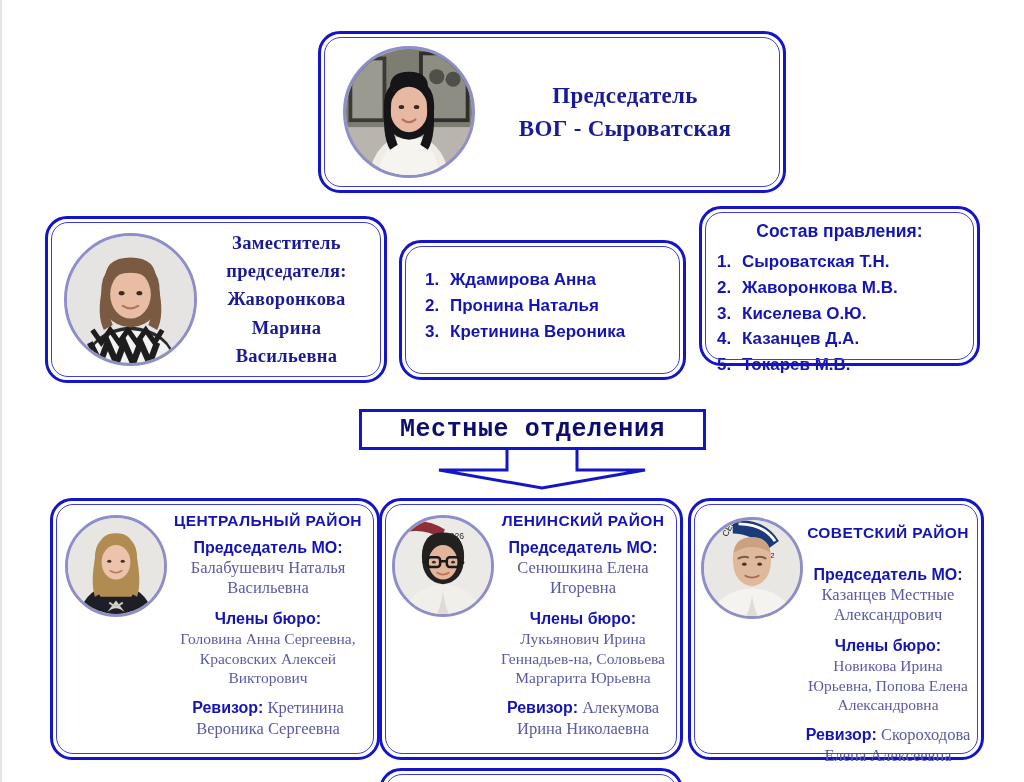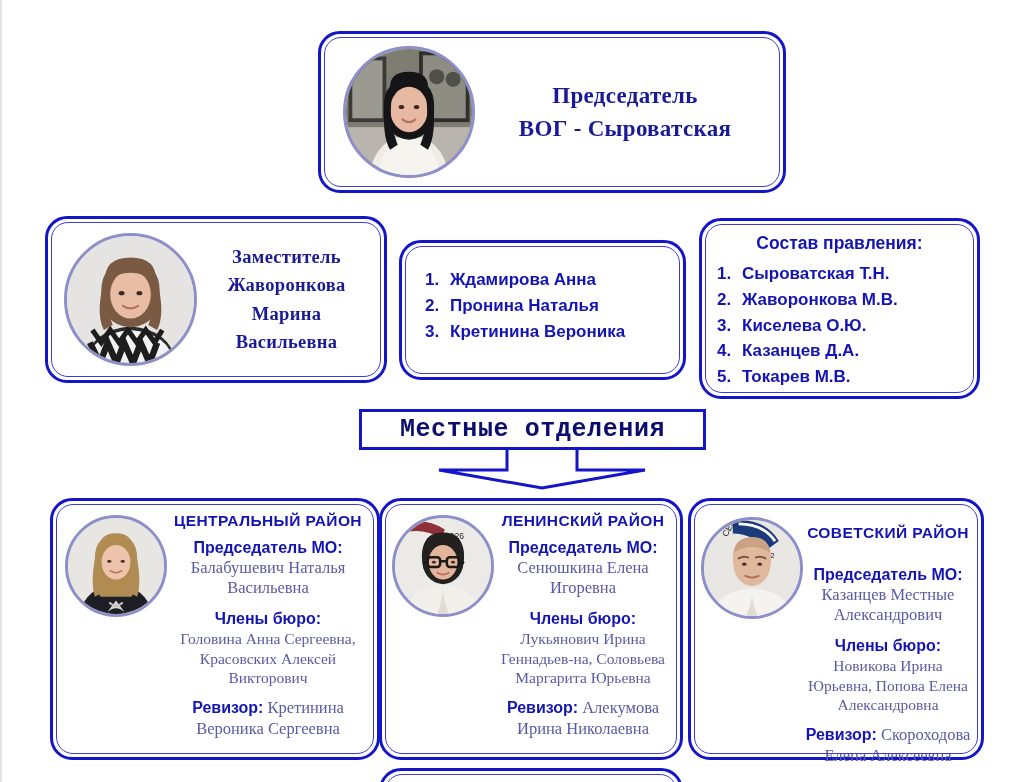--- a/index.html
+++ b/index.html
@@ -200,38 +200,39 @@
         <path d="M30 36 q20 -14 40 0 q1 -19 -20 -19 q-21 0 -20 19 z" fill="#7a5a42"></path>
         <path d="M28 40 q-5 22 1 34 l7 -4 q-6 -14 -4 -30 z" fill="#7a5a42"></path>
         <path d="M72 40 q5 22 -1 34 l-7 -4 q6 -14 4 -30 z" fill="#7a5a42"></path>
         <ellipse cx="43" cy="45" rx="2.3" ry="1.7" fill="#3a2a22"></ellipse>
         <ellipse cx="57" cy="45" rx="2.3" ry="1.7" fill="#3a2a22"></ellipse>
         <path d="M44 55 q6 4 12 0" stroke="#b5725f" stroke-width="1.8" fill="none" stroke-linecap="round"></path>
       </svg>
     </div>
     <div class="title-block">
       <div class="title-line" style="font-size:18.5px; line-height:1.52;">Заместитель</div>
+      <div class="title-line" style="font-size:18.5px; line-height:1.52;">председателя:</div>
       <div class="title-line" style="font-size:18.5px; line-height:1.52;">Жаворонкова</div>
       <div class="title-line" style="font-size:18.5px; line-height:1.52;">Марина</div>
       <div class="title-line" style="font-size:18.5px; line-height:1.52;">Васильевна</div>
     </div>
   </div>
 </div>
 
 <div class="card" id="card-audit" style="left:399px; top:240px; width:287px; height:140px;">
   <div class="card-inner" style="flex-direction:column; align-items:stretch; justify-content:flex-start; padding-top:6px;">
     <ol class="num-list" style="margin-top:10px;">
       <li>Ждамирова Анна</li>
       <li>Пронина Наталья</li>
       <li>Кретинина Вероника</li>
     </ol>
   </div>
 </div>
 
-<div class="card" id="card-board" style="left:699px; top:218px; width:281px; height:181px;">
+<div class="card" id="card-board" style="left:699px; top:206px; width:281px; height:160px;">
   <div class="card-inner" style="flex-direction:column; align-items:stretch; justify-content:flex-start; padding-top:4px;">
     <div class="hdr" style="font-size:17.5px;">Состав правления:</div>
     <ol class="num-list" style="margin-top:7px; padding-left:26px;">
       <li>Сыроватская Т.Н.</li>
       <li>Жаворонкова М.В.</li>
       <li>Киселева О.Ю.</li>
       <li>Казанцев Д.А.</li>
       <li>Токарев М.В.</li>
     </ol>
   </div>

